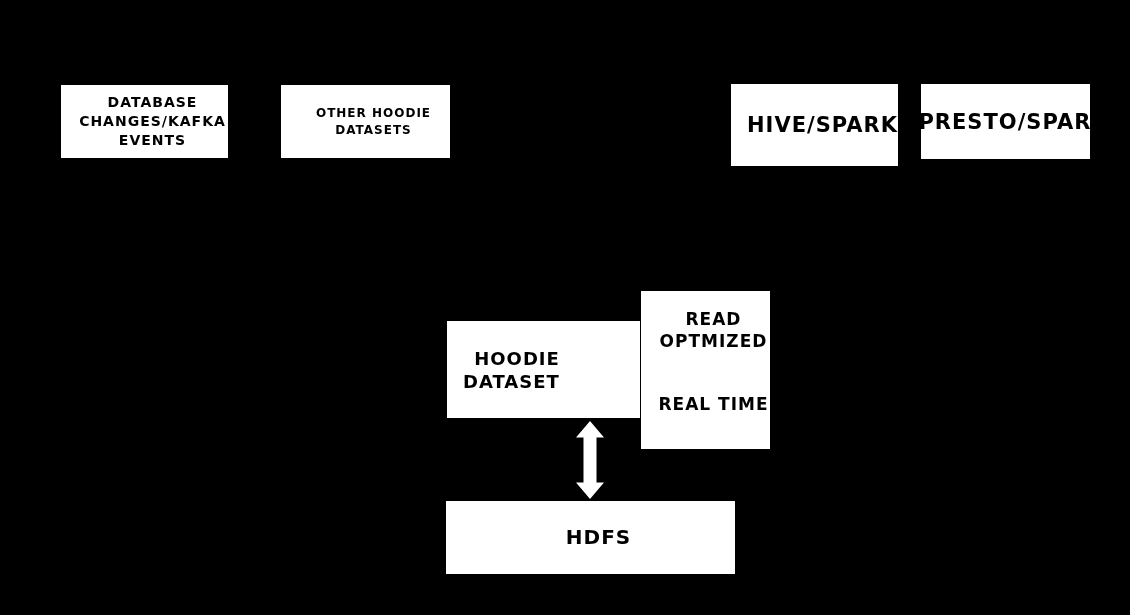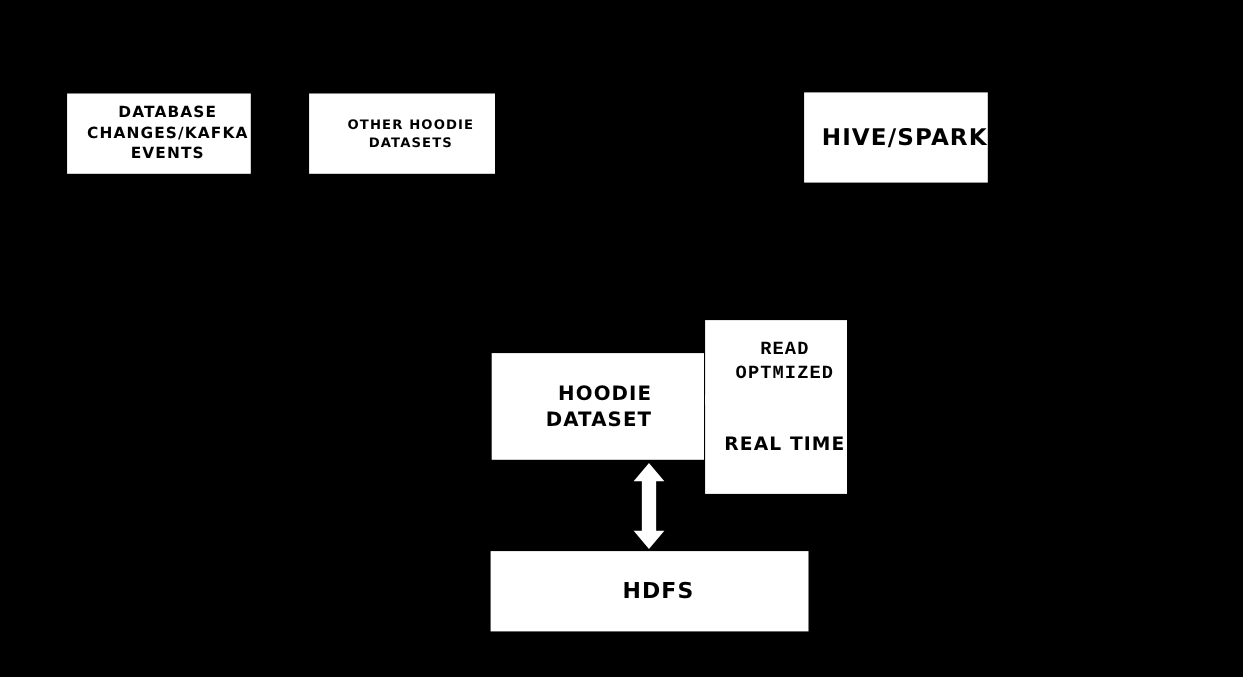--- a/index.html
+++ b/index.html
@@ -31,22 +31,22 @@
     letter-spacing: 1px;
     white-space: pre-line;
     text-transform: uppercase;
   }
   
   .pos-db      { left: 61px;  top: 85px;  width: 167px; height: 73px; }
   .pos-other   { left: 281px; top: 85px;  width: 169px; height: 73px; }
   .pos-hive    { left: 731px; top: 84px;  width: 167px; height: 82px; }
   .pos-presto  { left: 921px; top: 84px;  width: 169px; height: 75px; }
   .pos-hoodie  { left: 447px; top: 321px; width: 193px; height: 97px;
-                 justify-content: center; text-align: right; padding-right: 14px; }
-  .pos-read    { left: 641px; top: 291px; width: 129px; height: 77px; font-family: Liberation Mono, monospace; }
+                 justify-content: flex-start; text-align: right; padding-right: 14px; }
+  .pos-read    { left: 641px; top: 291px; width: 129px; height: 77px; }
   .pos-real    { left: 641px; top: 359px; width: 129px; height: 90px; }
   .pos-hdfs    { left: 446px; top: 501px; width: 289px; height: 73px; }
   
   .fs-db     { font-size: 14px; line-height: 19px; }
   .fs-other  { font-size: 12px; line-height: 17px; }
   .fs-query  { font-size: 21px; line-height: 26px; }
   .fs-hoodie { font-size: 18px; line-height: 23px; }
   .fs-view   { font-size: 17px; line-height: 22px; }
   .fs-hdfs   { font-size: 20px; line-height: 25px; text-align: center; }
   .connector {
@@ -70,20 +70,23 @@
 
   <div class="node pos-other">
     <span class="label fs-other">OTHER HOODIE
 DATASETS</span>
   </div>
 
   <div class="node pos-hive">
     <span class="label fs-query">HIVE/SPARK</span>
   </div>
 
+  <div class="node pos-presto">
+    <span class="label fs-query">PRESTO/SPARK</span>
+  </div>
 
   <div class="node pos-hoodie">
     <span class="label fs-hoodie">HOODIE
 DATASET</span>
   </div>
 
   <div class="node pos-read">
     <span class="label fs-view">READ
 OPTMIZED</span>
   </div>

